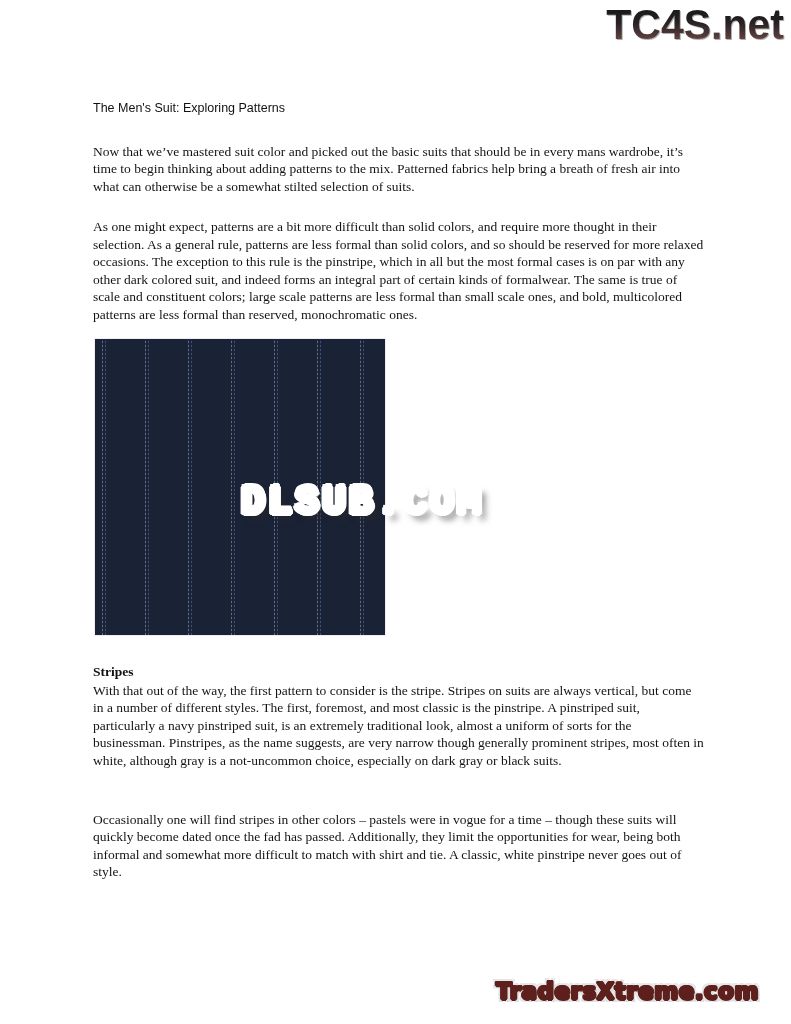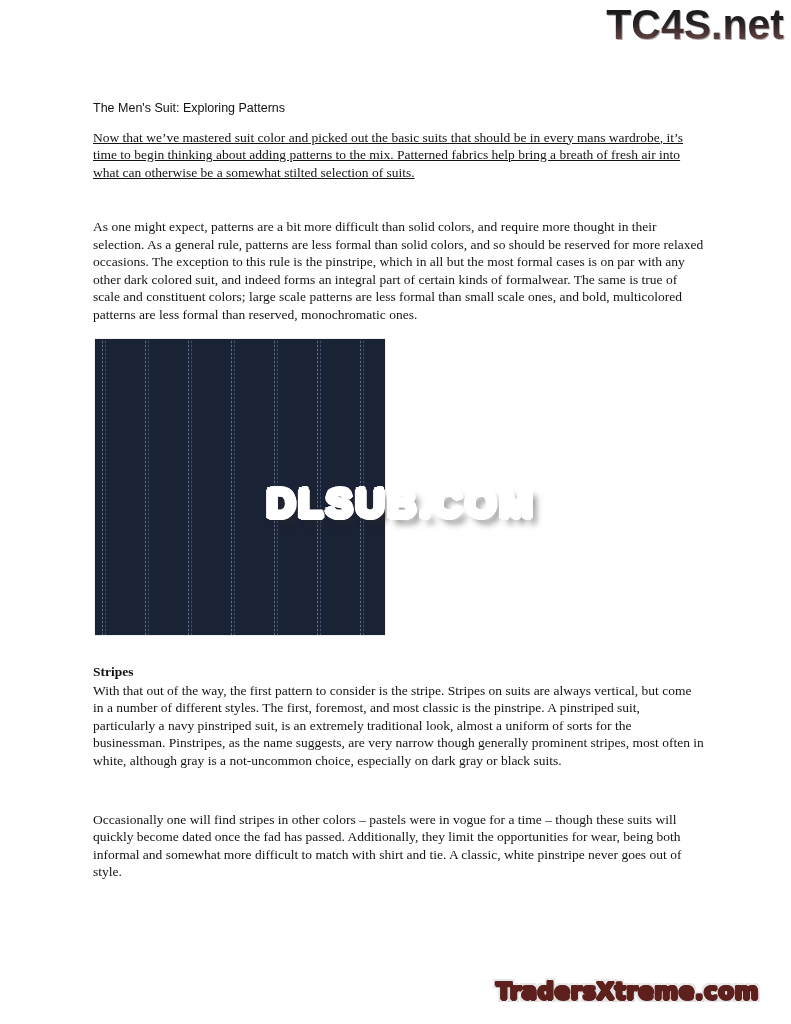--- a/index.html
+++ b/index.html
@@ -40,21 +40,21 @@
     color: #111111;
   }
   .para {
     position: absolute;
     left: 93px;
     width: 612px;
     font-size: 13.5px;
     line-height: 17.6px;
     text-align: left;
   }
-  .p1 { top: 115px; text-decoration: underline; }
+  .p1 { top: 129px; }
   .p2 { top: 202px; margin-top: 16px; }
   .p3 { top: 668px; }
   .p4 { top: 797px; }
   .section-heading {
     position: absolute;
     left: 93px; top: 653px;
     font-family: "Liberation Serif", serif;
     font-weight: bold;
     font-size: 13.5px;
     color: #111111;
@@ -78,22 +78,21 @@
         rgba(0,0,0,0) 4px, rgba(0,0,0,0) 43px);
     background-position: 0 0, 7px 0;
     box-shadow: 0 0 1px rgba(90,95,110,0.6);
   }
 
   
   .watermark {
     position: absolute;
     left: 241px; top: 483px;
     width: 320px;
-    text-align: center;
-    font-family: Liberation Sans, sans-serif;
+    font-family: Liberation Mono, monospace;
     font-weight: bold;
     font-size: 40px;
     letter-spacing: 3px;
     line-height: 1;
     background: linear-gradient(180deg, #ee7070 0%, #dd3a3a 32%, #bf2020 58%, #9a1414 100%);
     -webkit-background-clip: text;
     background-clip: text;
     color: transparent;
     text-shadow:
       2.5px 0 0 #ffffff, -2.5px 0 0 #ffffff, 0 2.5px 0 #ffffff, 0 -2.5px 0 #ffffff,

